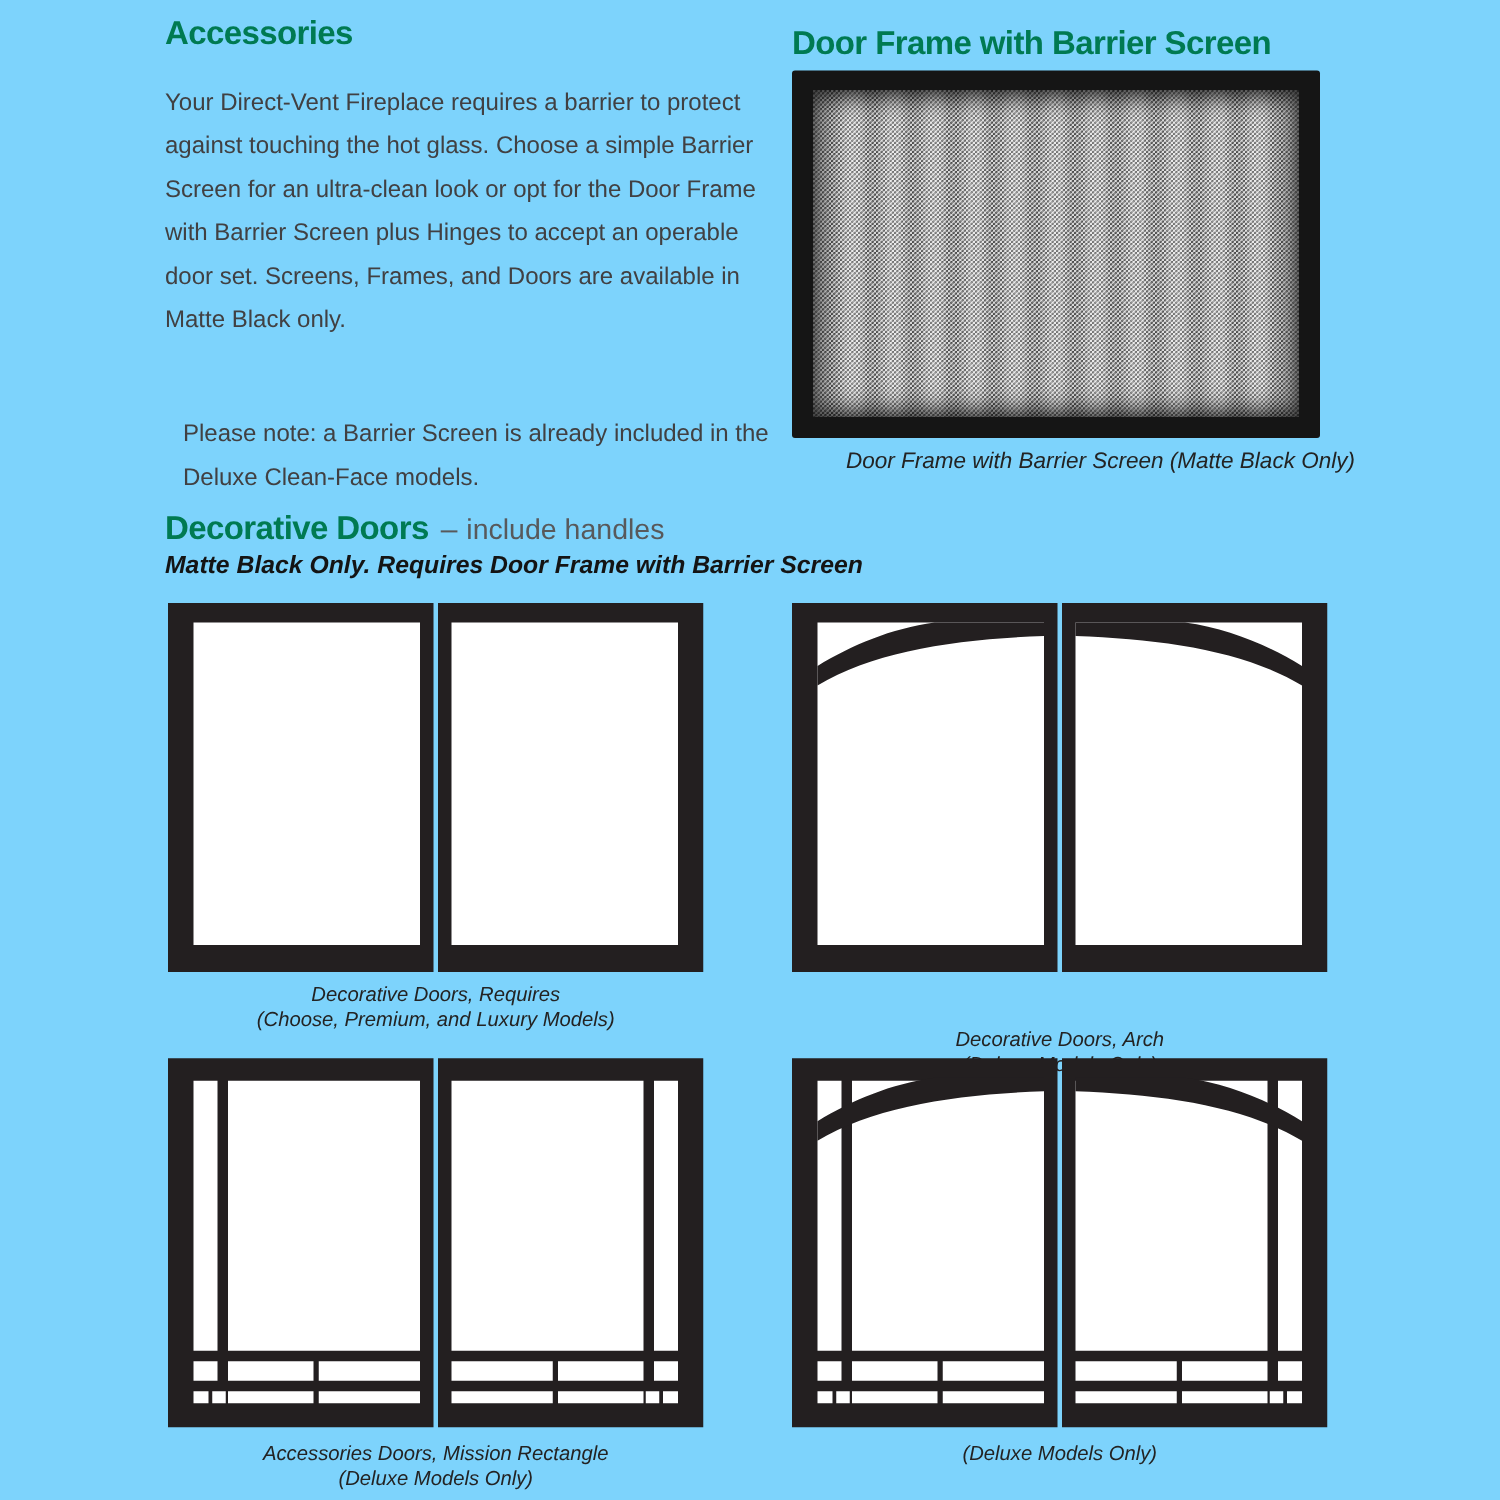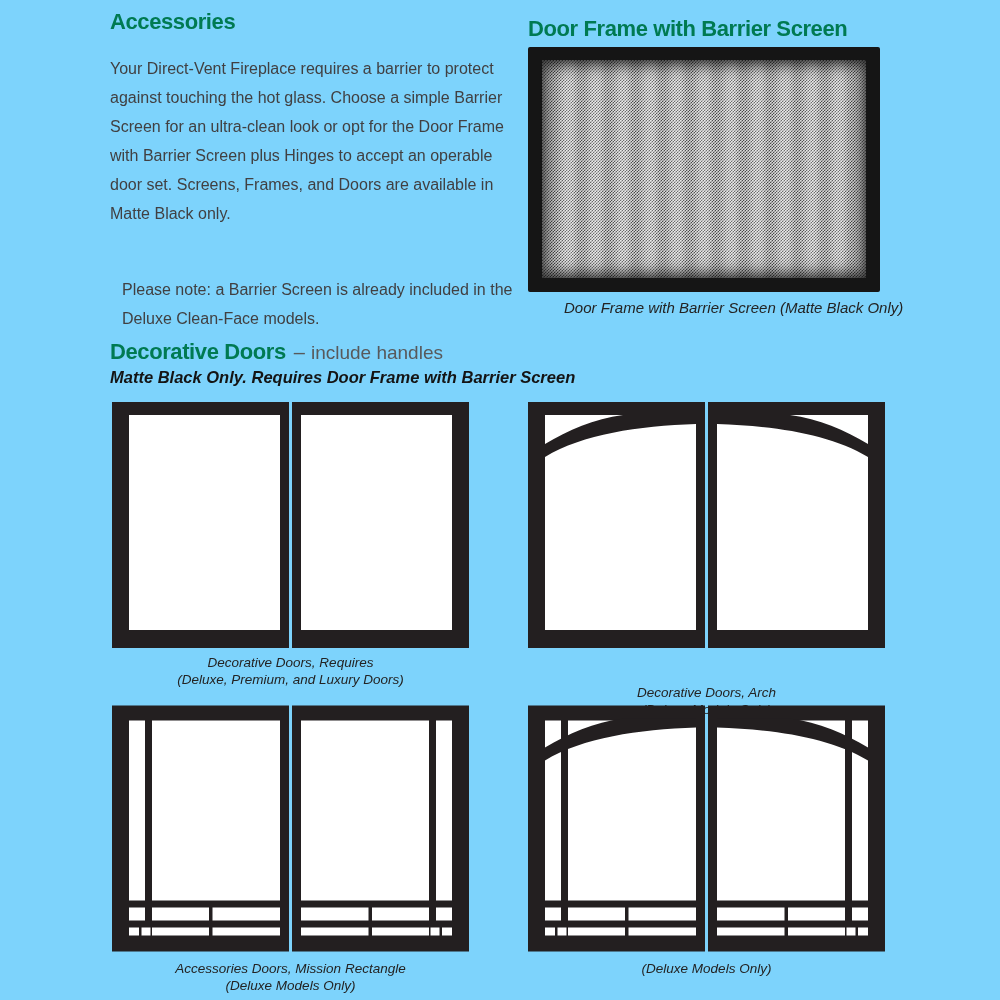--- a/index.html
+++ b/index.html
@@ -104,21 +104,21 @@
   <div class="abs" style="left:110px;top:339px;white-space:nowrap;">
     <span class="green-heading">Decorative Doors</span><span class="dd-dash">–</span><span class="dd-sub">include handles</span>
   </div>
 
   <svg class="abs" style="left:112px;top:402px;" width="357" height="246" viewBox="0 0 357 246">
     <use href="#panel-rect"></use>
     <use href="#panel-rect" transform="translate(357,0) scale(-1,1)"></use>
   </svg>
   <div class="abs fig-caption" style="left:112px;top:655px;">
     <div>Decorative Doors, Requires</div>
-    <div>(Deluxe, Premium, and Luxury Doors)</div>
+    <div>(Choose, Premium, and Luxury Models)</div>
   </div>
 
   <svg class="abs" style="left:528px;top:402px;" width="357" height="246" viewBox="0 0 357 246">
     <use href="#panel-arch"></use>
     <use href="#panel-arch" transform="translate(357,0) scale(-1,1)"></use>
   </svg>
   <div class="abs fig-caption" style="left:528px;top:655px;margin-top:30px;">
     <div>Decorative Doors, Arch</div>
     <div>(Deluxe Models Only)</div>
   </div>

